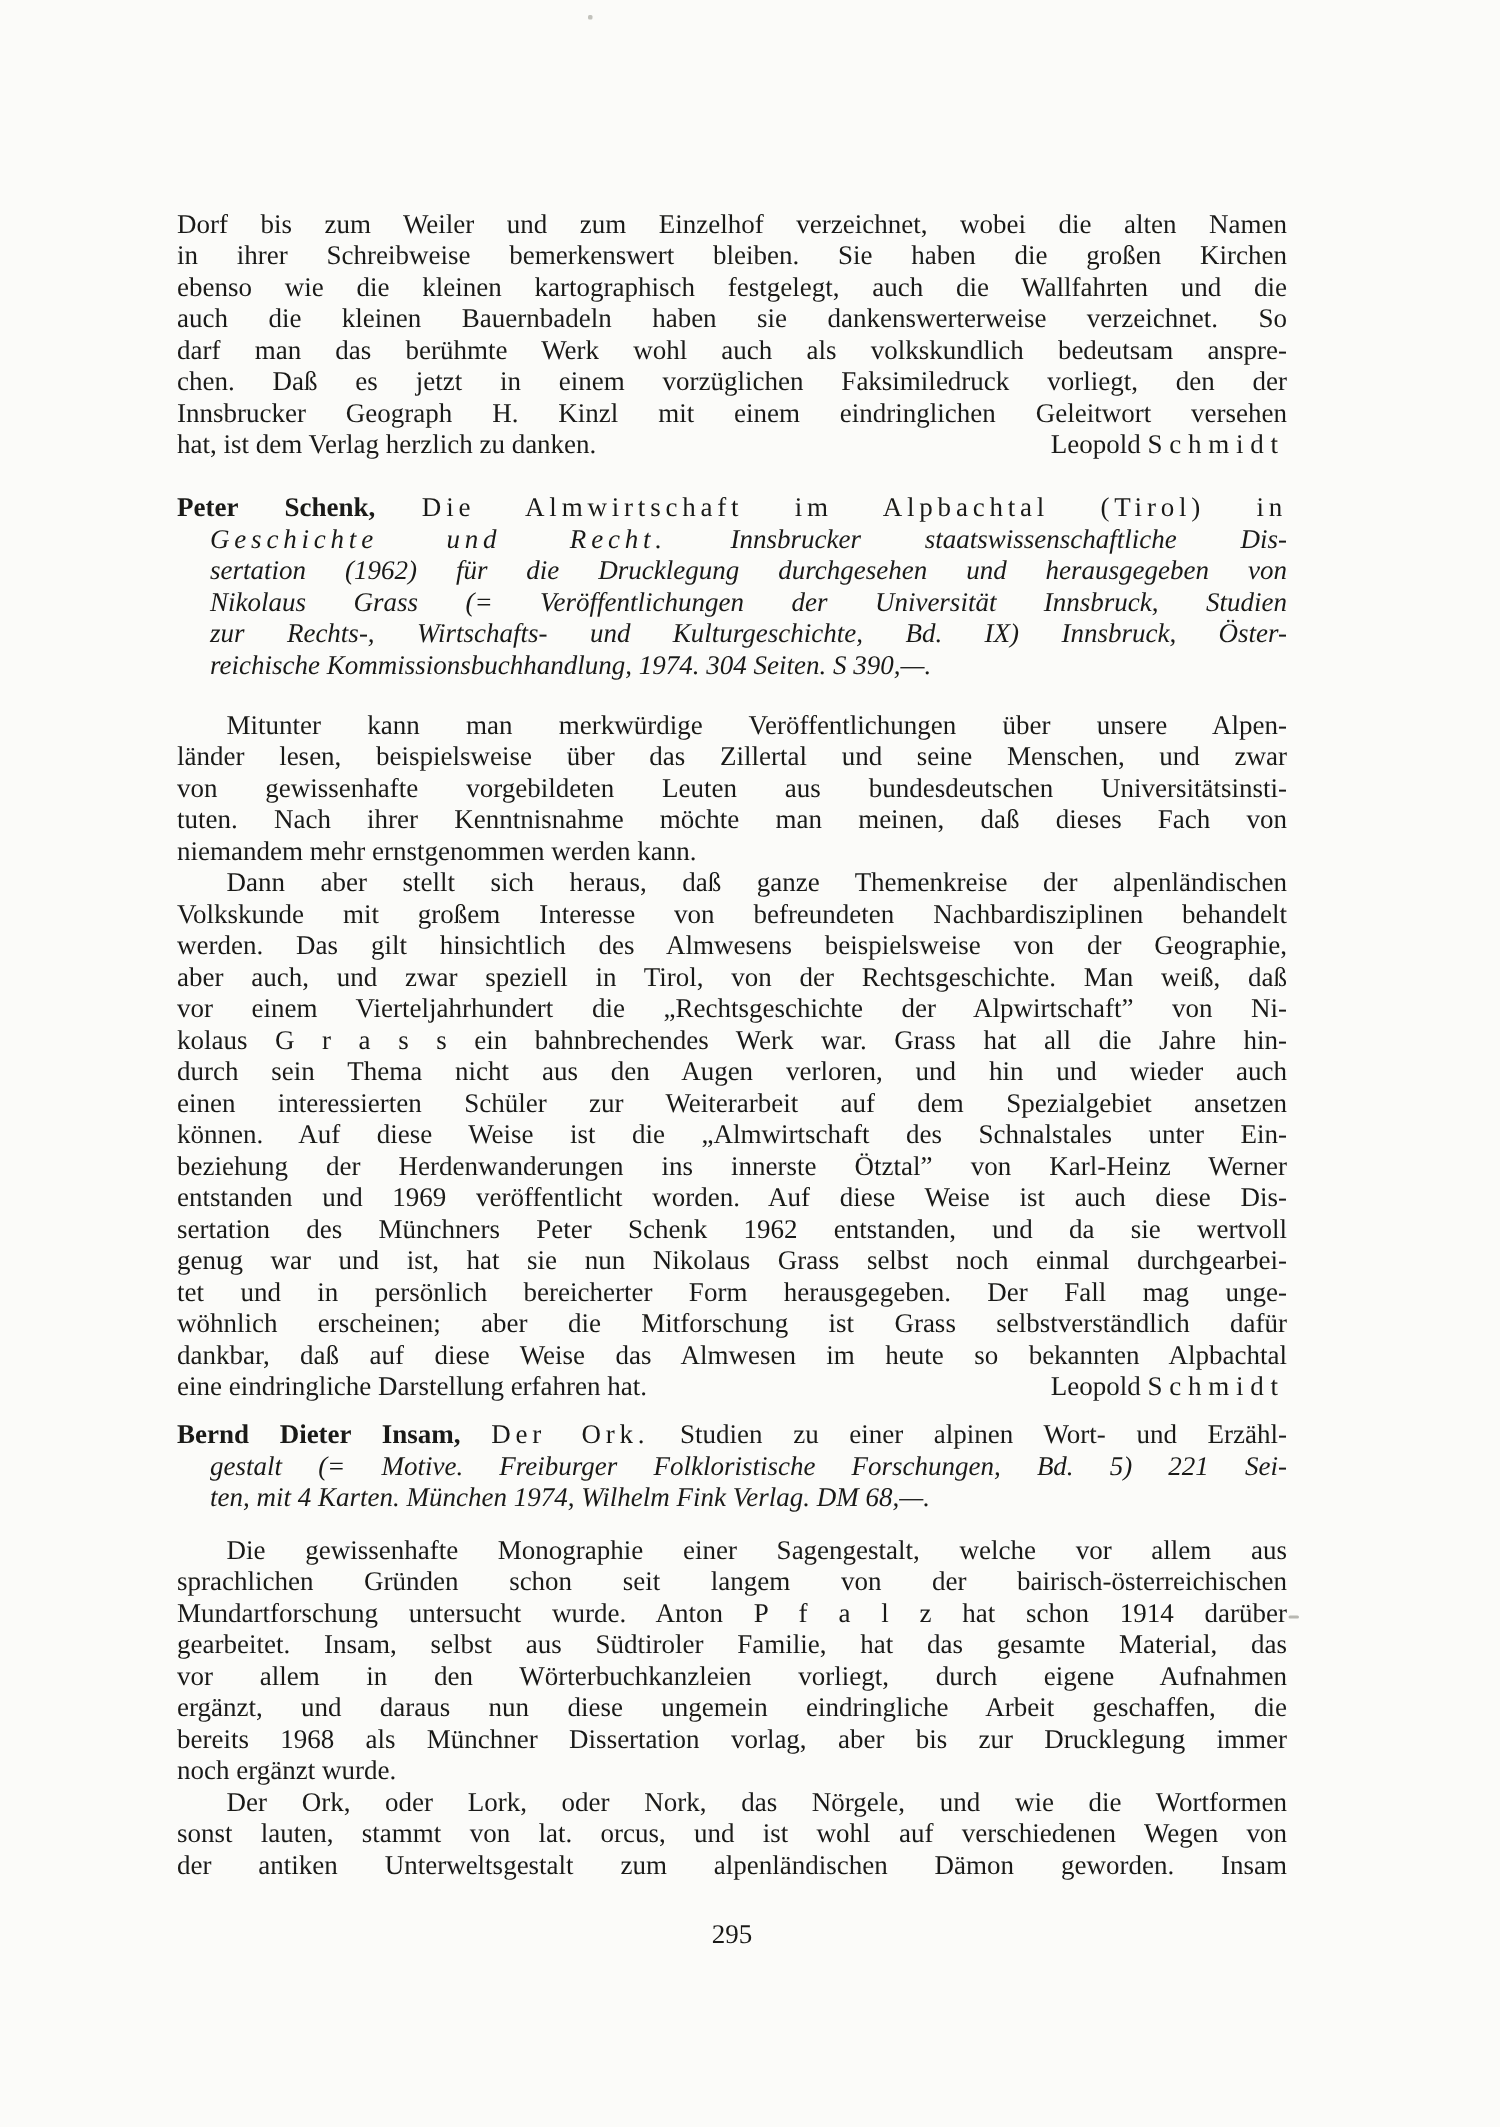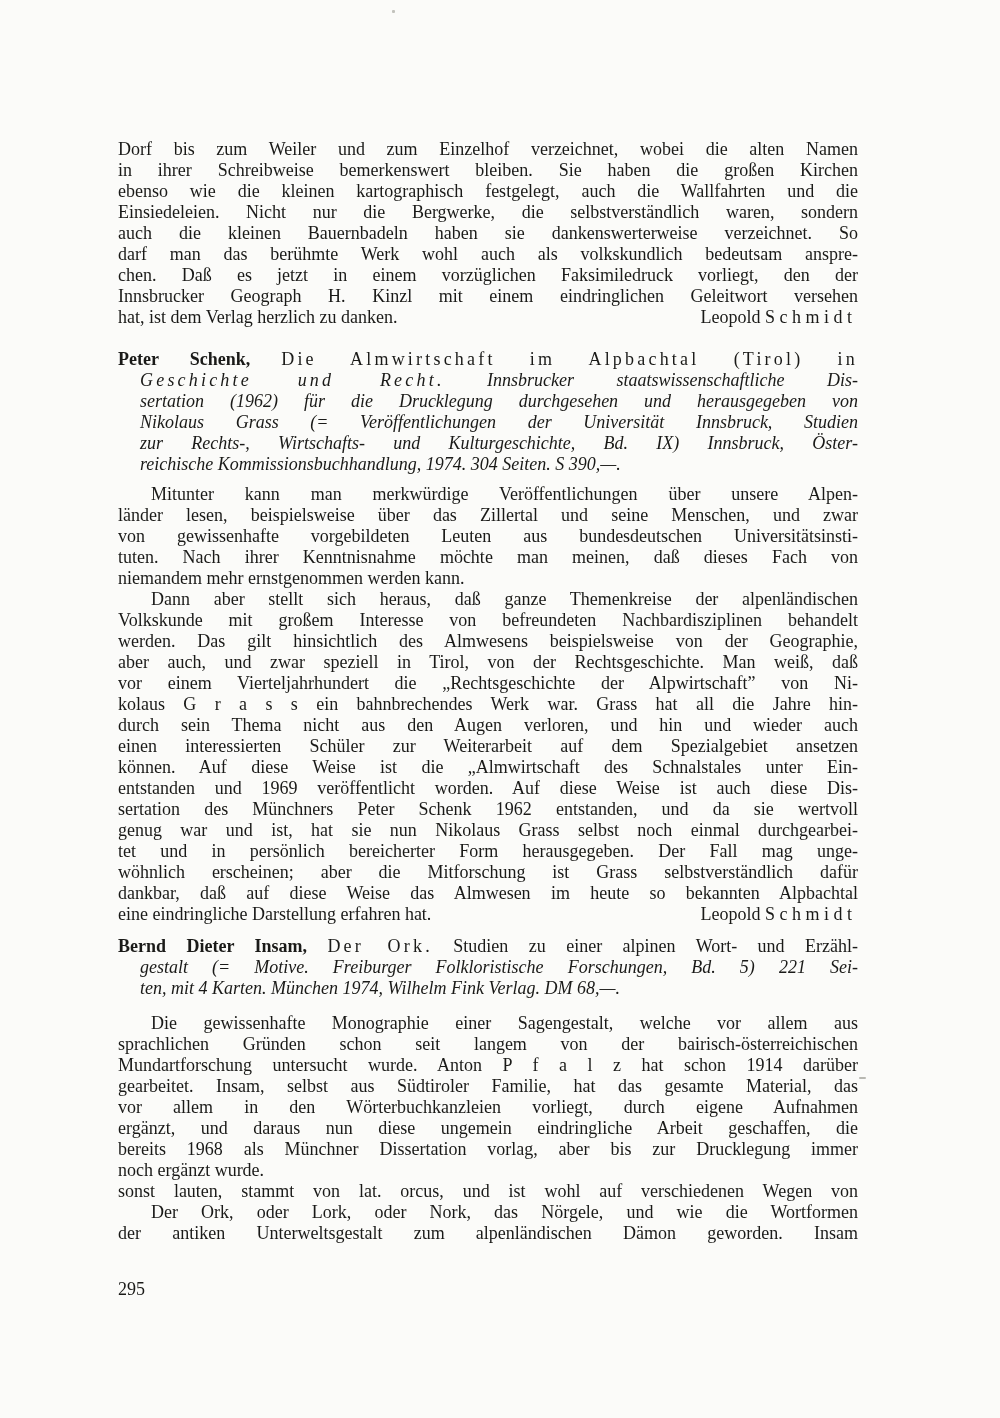--- a/index.html
+++ b/index.html
@@ -44,76 +44,76 @@
   .line.hang { padding-left: 22px; font-style: italic; }
   .line.first-indent { text-indent: 33px; }
   .seg-b { font-weight: 700; }
   .seg-sp { letter-spacing: 3.2px; }
   .sig { padding-right: 6px; white-space: pre; }
   .page-number {
     position: absolute;
     left: 118px;
     top: 1279px;
     width: 740px;
-    text-align: left;
+    text-align: center;
     font-size: 18px;
     line-height: 21px;
   }
   .speck {
     position: absolute;
     background: #c2c2bc;
     border-radius: 1px;
   }
   .speck-1 { left: 392px; top: 10px; width: 3px; height: 3px; }
   .speck-2 { left: 859px; top: 1077px; width: 7px; height: 2px; background: #b8b8b2; }
 </style>
 </head>
 <body>
 
 <div class="page">
   <main class="text-block" id="text-block">
       <div class="section">
         <div class="line">Dorf bis zum Weiler und zum Einzelhof verzeichnet, wobei die alten Namen</div>
         <div class="line">in ihrer Schreibweise bemerkenswert bleiben. Sie haben die großen Kirchen</div>
         <div class="line">ebenso wie die kleinen kartographisch festgelegt, auch die Wallfahrten und die</div>
-        <div class="line">Einsiedeleien. Nicht nur die Bergwerke, die selbstverständlich waren, sondern</div>
         <div class="line">auch die kleinen Bauernbadeln haben sie dankenswerterweise verzeichnet. So</div>
         <div class="line">darf man das berühmte Werk wohl auch als volkskundlich bedeutsam anspre-</div>
         <div class="line">chen. Daß es jetzt in einem vorzüglichen Faksimiledruck vorliegt, den der</div>
         <div class="line">Innsbrucker Geograph H. Kinzl mit einem eindringlichen Geleitwort versehen</div>
         <div class="line sig-line">
           <span>hat, ist dem Verlag herzlich zu danken.</span>
           <span class="sig">Leopold S c h m i d t</span>
         </div>
       </div>
       <div class="section" style="margin-top: 21px;">
         <div class="line"><span class="seg-b">Peter Schenk,</span><span> </span><span class="seg-sp">Die Almwirtschaft im Alpbachtal (Tirol) in</span></div>
         <div class="line hang"><span class="seg-sp">Geschichte und Recht.</span><span> Innsbrucker staatswissenschaftliche Dis-</span></div>
         <div class="line hang">sertation (1962) für die Drucklegung durchgesehen und herausgegeben von</div>
         <div class="line hang">Nikolaus Grass (= Veröffentlichungen der Universität Innsbruck, Studien</div>
         <div class="line hang">zur Rechts-, Wirtschafts- und Kulturgeschichte, Bd. IX) Innsbruck, Öster-</div>
         <div class="line hang no-stretch">reichische Kommissionsbuchhandlung, 1974. 304 Seiten. S 390,—.</div>
       </div>
-      <div class="section" style="margin-top: 9px;">
+      <div class="section" style="margin-top: 19px;">
         <div class="line first-indent">Mitunter kann man merkwürdige Veröffentlichungen über unsere Alpen-</div>
         <div class="line">länder lesen, beispielsweise über das Zillertal und seine Menschen, und zwar</div>
         <div class="line">von gewissenhafte vorgebildeten Leuten aus bundesdeutschen Universitätsinsti-</div>
         <div class="line">tuten. Nach ihrer Kenntnisnahme möchte man meinen, daß dieses Fach von</div>
         <div class="line no-stretch">niemandem mehr ernstgenommen werden kann.</div>
       </div>
       <div class="section">
         <div class="line first-indent">Dann aber stellt sich heraus, daß ganze Themenkreise der alpenländischen</div>
         <div class="line">Volkskunde mit großem Interesse von befreundeten Nachbardisziplinen behandelt</div>
         <div class="line">werden. Das gilt hinsichtlich des Almwesens beispielsweise von der Geographie,</div>
         <div class="line">aber auch, und zwar speziell in Tirol, von der Rechtsgeschichte. Man weiß, daß</div>
         <div class="line">vor einem Vierteljahrhundert die „Rechtsgeschichte der Alpwirtschaft” von Ni-</div>
         <div class="line">kolaus G r a s s ein bahnbrechendes Werk war. Grass hat all die Jahre hin-</div>
         <div class="line">durch sein Thema nicht aus den Augen verloren, und hin und wieder auch</div>
         <div class="line">einen interessierten Schüler zur Weiterarbeit auf dem Spezialgebiet ansetzen</div>
         <div class="line">können. Auf diese Weise ist die „Almwirtschaft des Schnalstales unter Ein-</div>
+        <div class="line">beziehung der Herdenwanderungen ins innerste Ötztal” von Karl-Heinz Werner</div>
         <div class="line">entstanden und 1969 veröffentlicht worden. Auf diese Weise ist auch diese Dis-</div>
         <div class="line">sertation des Münchners Peter Schenk 1962 entstanden, und da sie wertvoll</div>
         <div class="line">genug war und ist, hat sie nun Nikolaus Grass selbst noch einmal durchgearbei-</div>
         <div class="line">tet und in persönlich bereicherter Form herausgegeben. Der Fall mag unge-</div>
         <div class="line">wöhnlich erscheinen; aber die Mitforschung ist Grass selbstverständlich dafür</div>
         <div class="line">dankbar, daß auf diese Weise das Almwesen im heute so bekannten Alpbachtal</div>
         <div class="line sig-line">
           <span>eine eindringliche Darstellung erfahren hat.</span>
           <span class="sig">Leopold S c h m i d t</span>
         </div>
@@ -127,21 +127,21 @@
         <div class="line first-indent">Die gewissenhafte Monographie einer Sagengestalt, welche vor allem aus</div>
         <div class="line">sprachlichen Gründen schon seit langem von der bairisch-österreichischen</div>
         <div class="line">Mundartforschung untersucht wurde. Anton P f a l z hat schon 1914 darüber</div>
         <div class="line">gearbeitet. Insam, selbst aus Südtiroler Familie, hat das gesamte Material, das</div>
         <div class="line">vor allem in den Wörterbuchkanzleien vorliegt, durch eigene Aufnahmen</div>
         <div class="line">ergänzt, und daraus nun diese ungemein eindringliche Arbeit geschaffen, die</div>
         <div class="line">bereits 1968 als Münchner Dissertation vorlag, aber bis zur Drucklegung immer</div>
         <div class="line no-stretch">noch ergänzt wurde.</div>
       </div>
       <div class="section">
+        <div class="line first-indent">Der Ork, oder Lork, oder Nork, das Nörgele, und wie die Wortformen</div>
         <div class="line">sonst lauten, stammt von lat. orcus, und ist wohl auf verschiedenen Wegen von</div>
-        <div class="line first-indent">Der Ork, oder Lork, oder Nork, das Nörgele, und wie die Wortformen</div>
         <div class="line">der antiken Unterweltsgestalt zum alpenländischen Dämon geworden. Insam</div>
       </div>
     </main>
   <div class="page-number">295</div>
   <div class="speck speck-1"></div>
   <div class="speck speck-2"></div>
 </div>
 
 </body></html>

